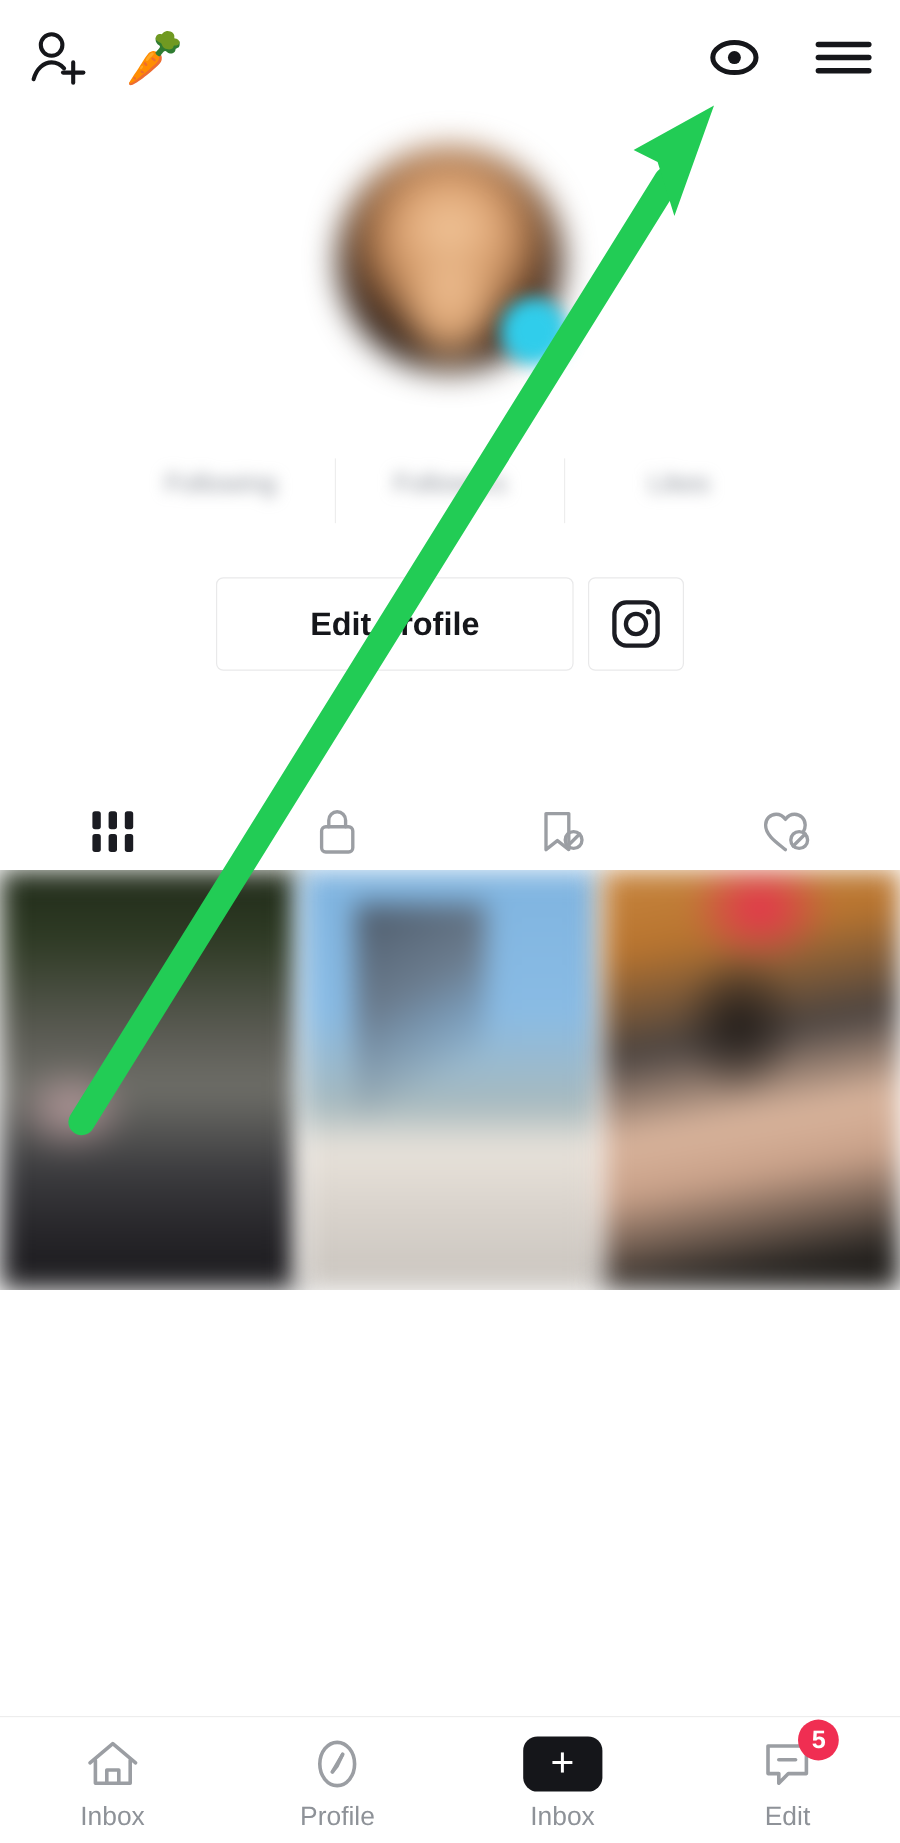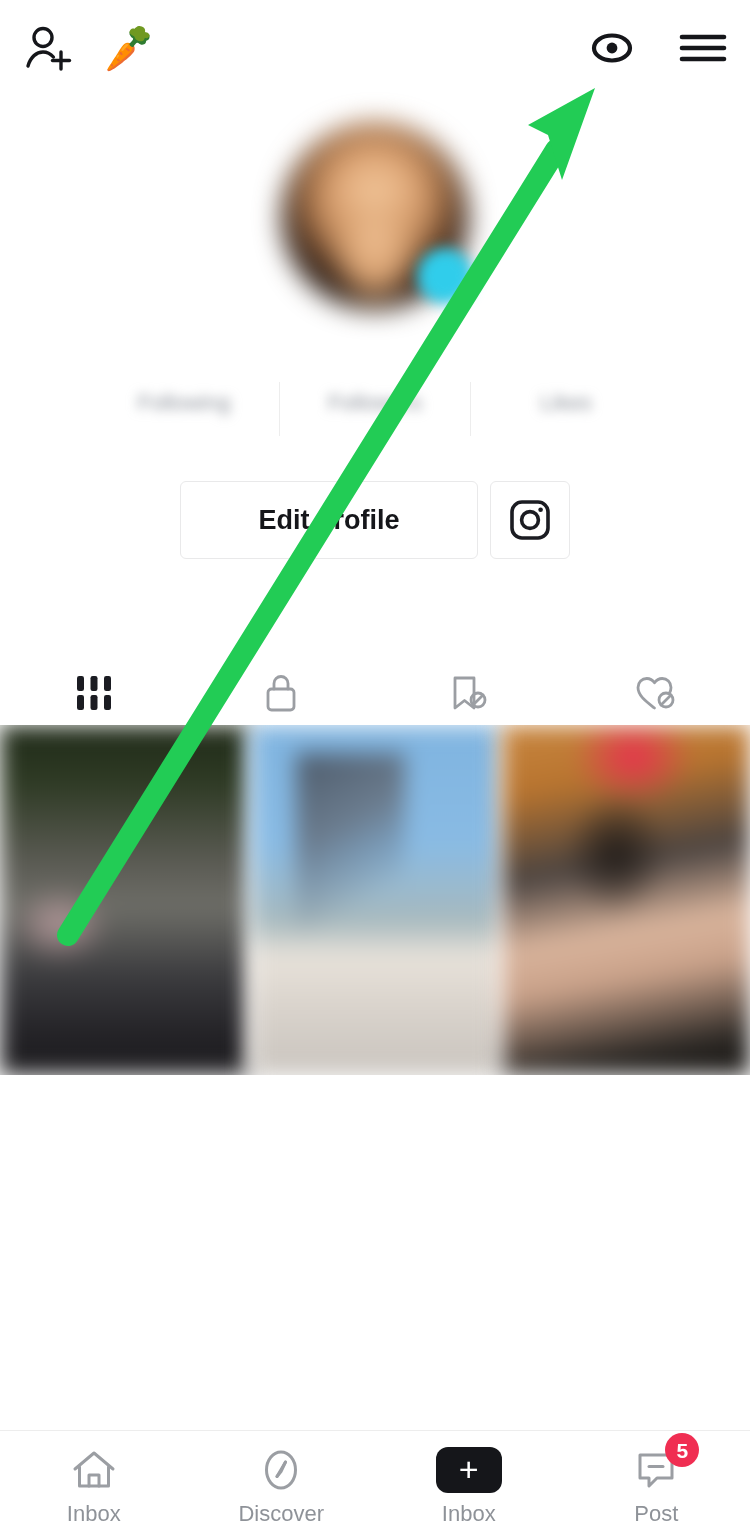--- a/index.html
+++ b/index.html
@@ -387,38 +387,38 @@
     </div>
 
     <div class="nav-item">
       <span class="nav-icon">
         <svg viewBox="0 0 46 46" width="46" height="46" fill="none" stroke="#9b9ea3" stroke-width="3" stroke-linejoin="round" stroke-linecap="round">
           <ellipse cx="23" cy="23" rx="14.5" ry="18"></ellipse>
           <path d="M27.5 15 19 29.5"></path>
           <path d="M27.5 15 23 24.5l-4 5"></path>
         </svg>
       </span>
-      <span class="nav-label">Discover</span>
+      <span class="nav-label">Profile</span>
     </div>
 
     <div class="nav-item">
       <span class="nav-icon">
         <span class="post-btn">
           <span class="post-plus">+</span>
         </span>
       </span>
       <span class="nav-label">Inbox</span>
     </div>
 
     <div class="nav-item">
       <span class="nav-icon inbox-wrap">
         <svg viewBox="0 0 46 44" width="46" height="44" fill="none" stroke="#9b9ea3" stroke-width="3" stroke-linejoin="round" stroke-linecap="round">
           <path d="M7 7h32v23H24l-8 8v-8H7z"></path>
           <line x1="16" y1="18.5" x2="30" y2="18.5"></line>
         </svg>
         <span class="badge">5</span>
       </span>
-      <span class="nav-label">Post</span>
+      <span class="nav-label">Edit</span>
     </div>
 
   </div>
 
 </div>
 
 </body></html>

